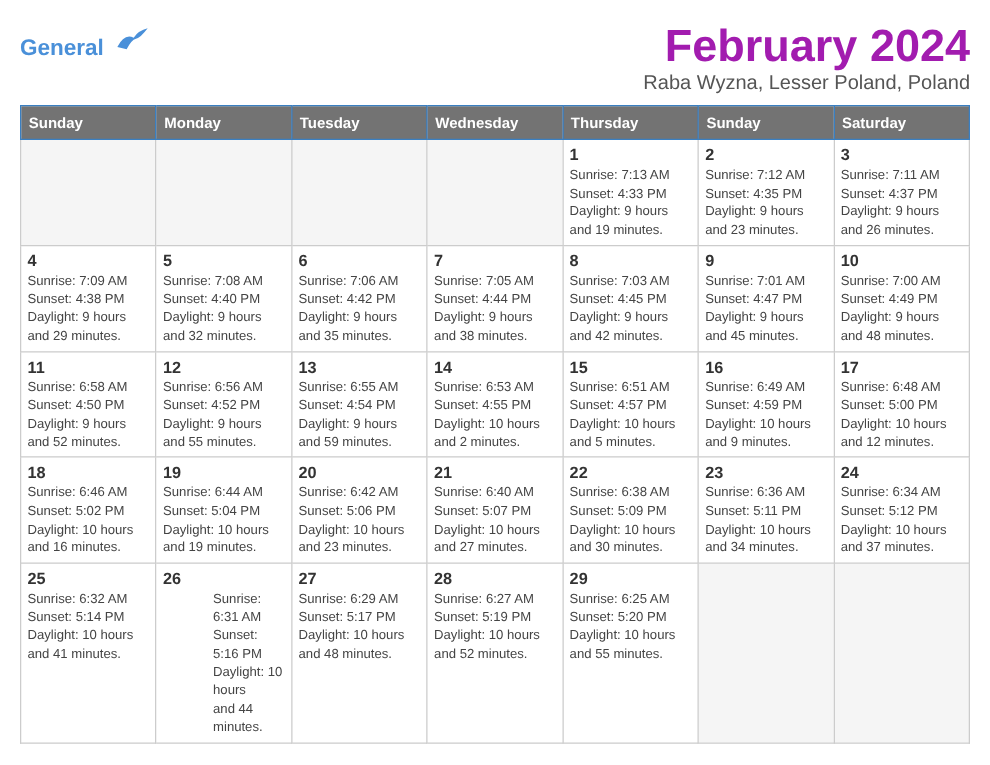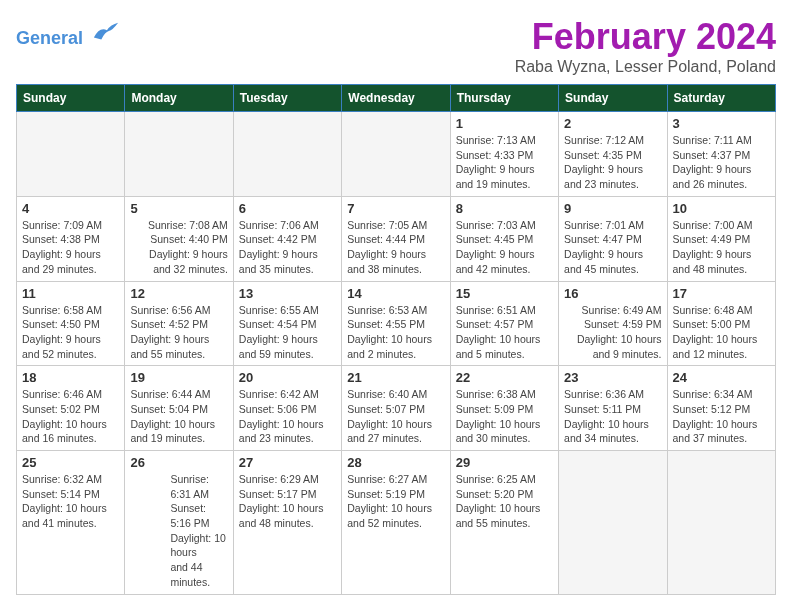--- a/index.html
+++ b/index.html
@@ -46,21 +46,21 @@
     .location-title {
       font-size: 16px;
       color: #555;
     }
     .calendar {
       width: 100%;
       border-collapse: collapse;
       font-size: 11px;
     }
     .calendar th {
-      background: #14532d;
+      background: #737373;
       color: #fff;
       text-align: left;
       padding: 6px 6px;
       font-size: 12px;
       font-weight: bold;
       border: 1px solid #3a7fc1;
     }
     .calendar td {
       border: 1px solid #ccc;
       vertical-align: top;
@@ -148,21 +148,21 @@
       <tr>
         <td>
           <span class="day-number">4</span>
           <div class="day-info" style="white-space: pre-line;">Sunrise: 7:09 AM
 Sunset: 4:38 PM
 Daylight: 9 hours
 and 29 minutes.</div>
         </td>
         <td>
           <span class="day-number">5</span>
-          <div class="day-info" style="white-space: pre-line; text-align: right;">Sunrise: 7:08 AM
+          <div class="day-info" style="white-space: pre-line;">Sunrise: 7:08 AM
 Sunset: 4:40 PM
 Daylight: 9 hours
 and 32 minutes.</div>
         </td>
         <td>
           <span class="day-number">6</span>
           <div class="day-info" style="white-space: pre-line;">Sunrise: 7:06 AM
 Sunset: 4:42 PM
 Daylight: 9 hours
 and 35 minutes.</div>
@@ -227,21 +227,21 @@
         </td>
         <td>
           <span class="day-number">15</span>
           <div class="day-info" style="white-space: pre-line;">Sunrise: 6:51 AM
 Sunset: 4:57 PM
 Daylight: 10 hours
 and 5 minutes.</div>
         </td>
         <td>
           <span class="day-number">16</span>
-          <div class="day-info" style="white-space: pre-line; text-align: right;">Sunrise: 6:49 AM
+          <div class="day-info" style="white-space: pre-line;">Sunrise: 6:49 AM
 Sunset: 4:59 PM
 Daylight: 10 hours
 and 9 minutes.</div>
         </td>
         <td>
           <span class="day-number">17</span>
           <div class="day-info" style="white-space: pre-line;">Sunrise: 6:48 AM
 Sunset: 5:00 PM
 Daylight: 10 hours
 and 12 minutes.</div>

